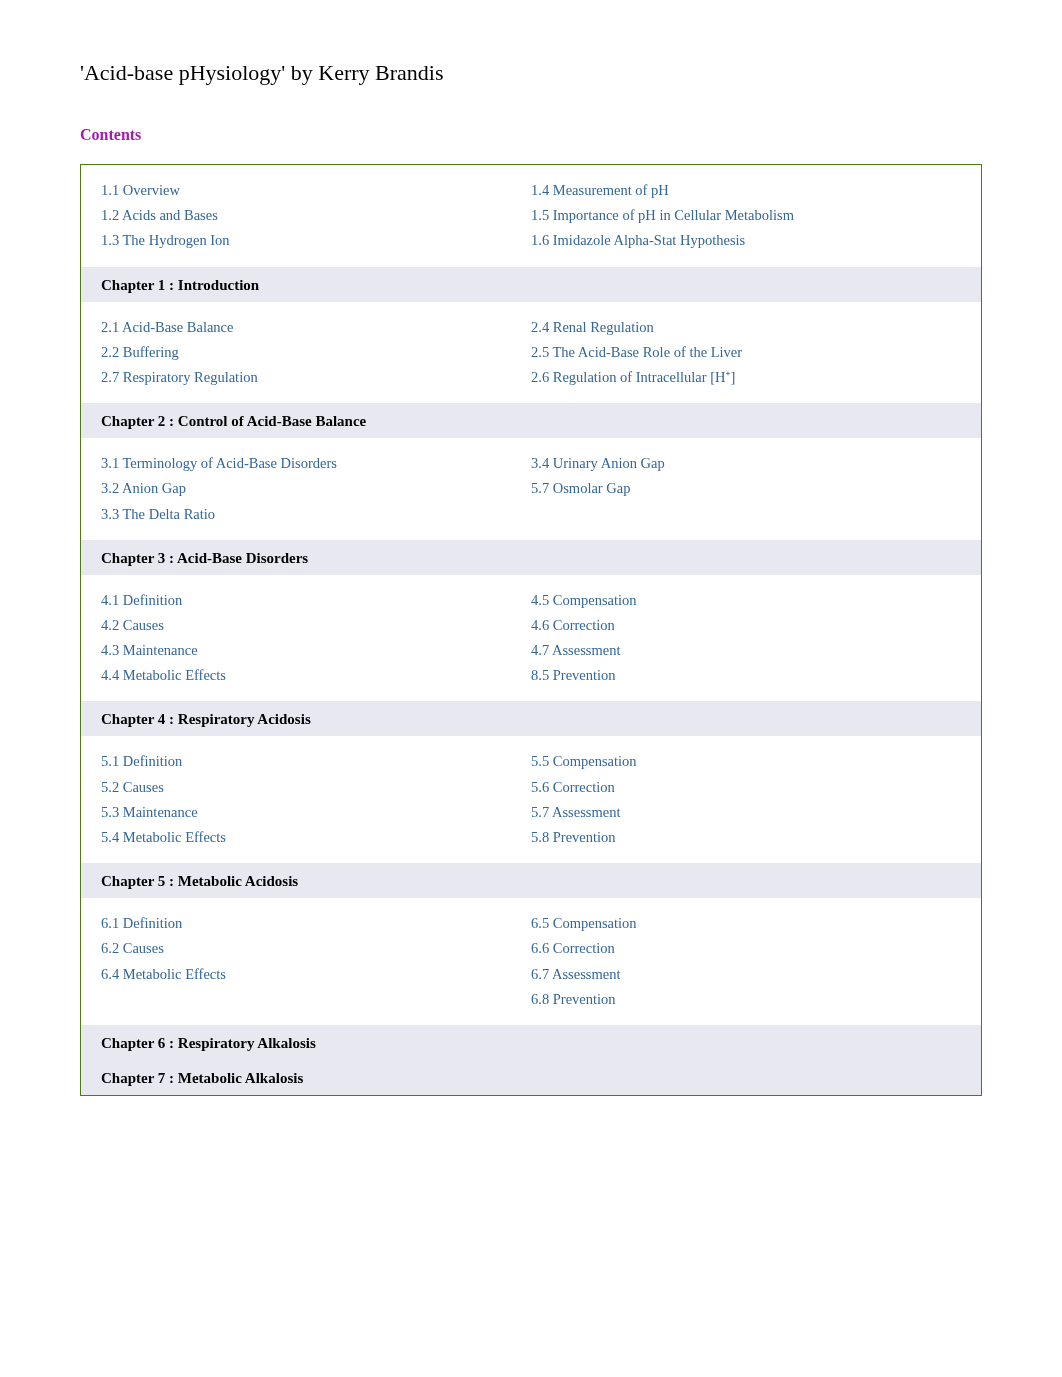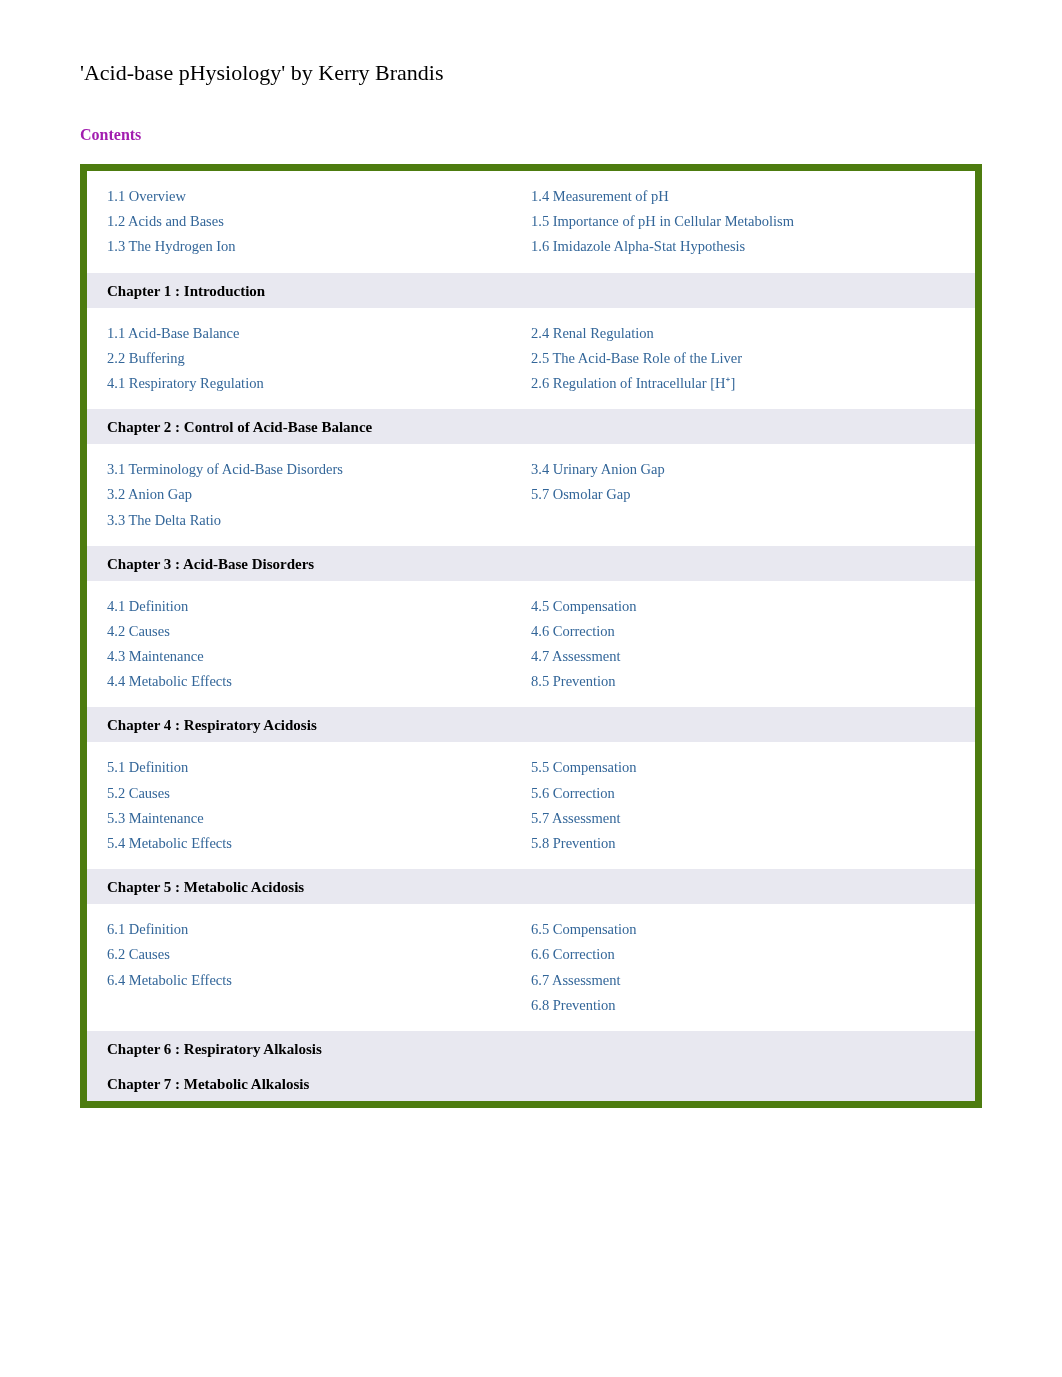--- a/index.html
+++ b/index.html
@@ -21,21 +21,21 @@
       margin-bottom: 40px;
       color: #000;
     }
     h2.contents-label {
       font-size: 16px;
       font-weight: bold;
       margin-bottom: 20px;
       color: #a21caf;
     }
     .toc-container {
-      border: 7px solid #4d7c0f;
+      border: 1px solid #4d7c0f;
       background: #e8e8f0;
       padding: 0;
     }
     .chapter-header {
       font-weight: bold;
       font-size: 15px;
       color: #000;
       padding: 10px 21px 8px 20px;
       background: #e8e8f0;
     }
@@ -74,23 +74,23 @@
       </div>
       <div class="col">
         <a href="#">1.4 Measurement of pH</a>
         <a href="#">1.5 Importance of pH in Cellular Metabolism</a>
         <a href="#">1.6 Imidazole Alpha-Stat Hypothesis</a>
       </div>
     </div>
     <div class="chapter-header">Chapter 1 : Introduction</div>
     <div class="chapter-links">
       <div class="col">
-        <a href="#">1.1 Acid-Base Balance</a>
+        <a href="#">2.1 Acid-Base Balance</a>
         <a href="#">2.2 Buffering</a>
-        <a href="#">4.1 Respiratory Regulation</a>
+        <a href="#">2.7 Respiratory Regulation</a>
       </div>
       <div class="col">
         <a href="#">2.4 Renal Regulation</a>
         <a href="#">2.5 The Acid-Base Role of the Liver</a>
         <a href="#">2.6 Regulation of Intracellular [H⁺]</a>
       </div>
     </div>
     <div class="chapter-header">Chapter 2 : Control of Acid-Base Balance</div>
     <div class="chapter-links">
       <div class="col">

